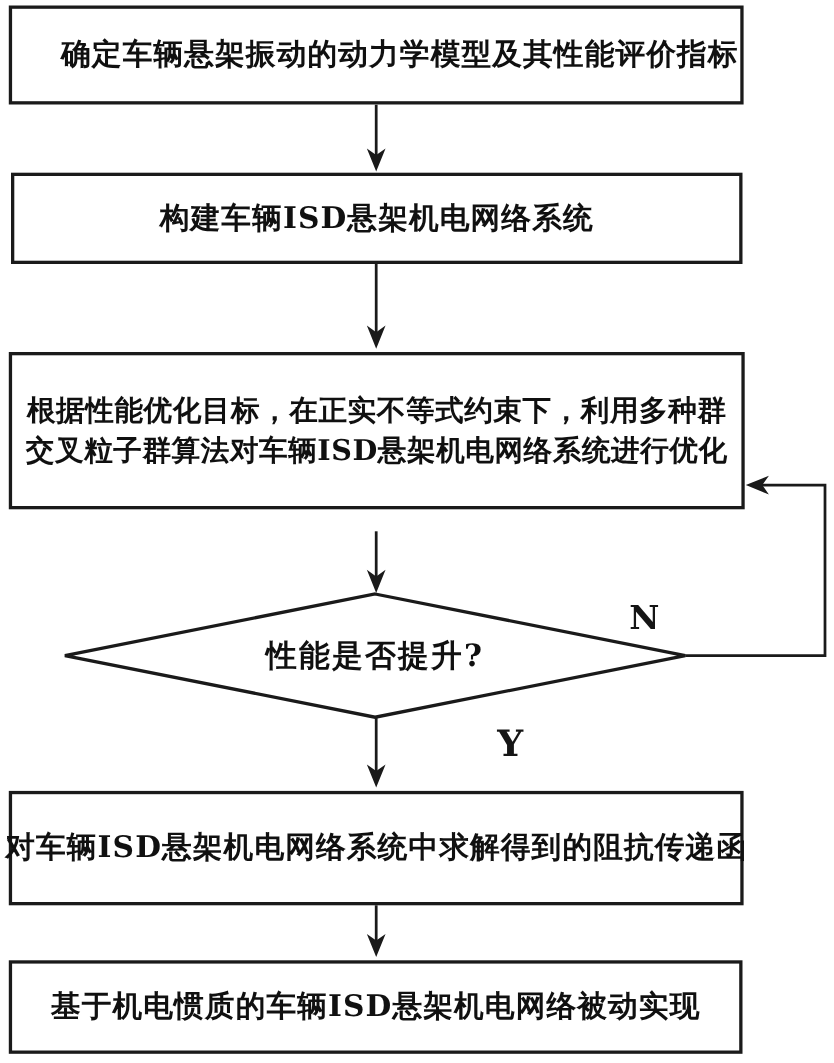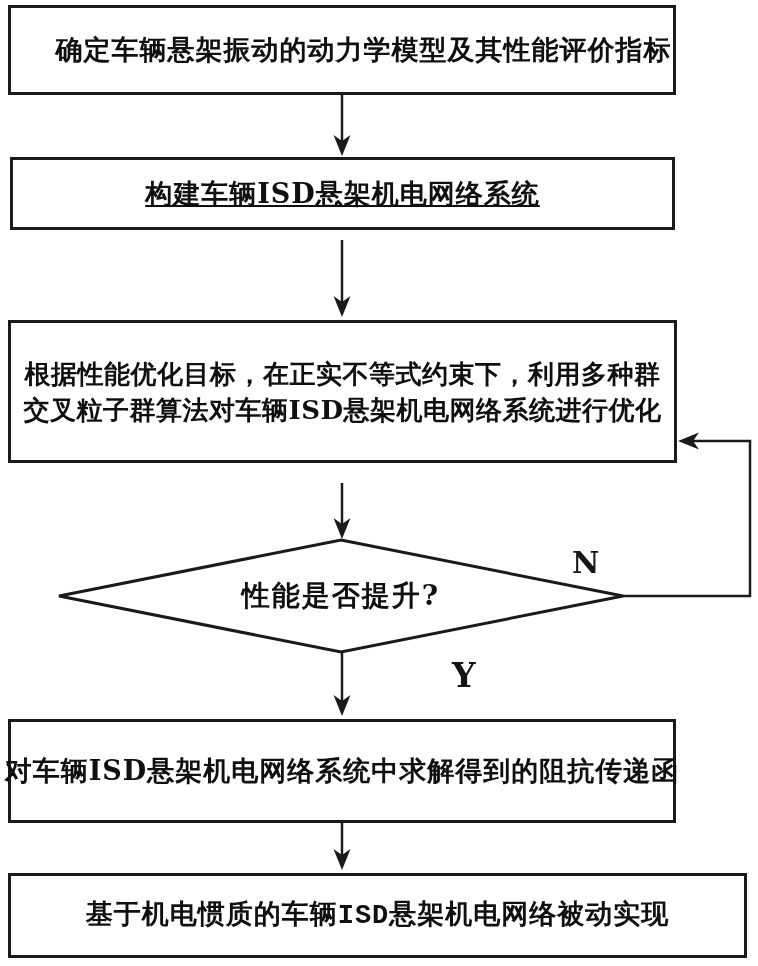--- a/index.html
+++ b/index.html
@@ -89,35 +89,35 @@
       <path d="M342 870 L333.5 849 L342 855 L350.5 849 Z"></path>
 
       <path d="M678 441 L699 432.5 L693 441 L699 449.5 Z"></path>
     </g>
   </svg>
 
   <div class="box txt-27" style="left:8px; top:5px; width:668px; height:90px;padding-left:43px;">
     <div class="line">确定车辆悬架振动的动力学模型及其性能评价指标</div>
   </div>
 
-  <div class="box txt-27" style="left:10px; top:157px; width:665px; height:73px;text-decoration:underline;">
+  <div class="box txt-27" style="left:10px; top:157px; width:665px; height:83px;">
     <div class="line">构建车辆ISD悬架机电网络系统</div>
   </div>
 
   <div class="box txt-26" style="left:8px; top:320px; width:669px; height:143px;">
     <div class="line">根据性能优化目标，在正实不等式约束下，利用多种群</div>
     <div class="line">交叉粒子群算法对车辆ISD悬架机电网络系统进行优化</div>
   </div>
 
   <div class="decision-text" style="left:171px; top:576px; width:340px; height:40px;">性能是否提升?</div>
 
   <div class="branch-label label-no">N</div>
   <div class="branch-label label-yes">Y</div>
 
   <div class="box txt-27" style="left:8px; top:719px; width:668px; height:104px;">
     <div class="line">对车辆ISD悬架机电网络系统中求解得到的阻抗传递函</div>
   </div>
 
-  <div class="box txt-27" style="left:8px; top:873px; width:739px; height:85px;font-family:Liberation Mono, monospace;">
+  <div class="box txt-27" style="left:8px; top:873px; width:667px; height:85px;">
     <div class="line">基于机电惯质的车辆ISD悬架机电网络被动实现</div>
   </div>
 
 </div>
 
 </body></html>

